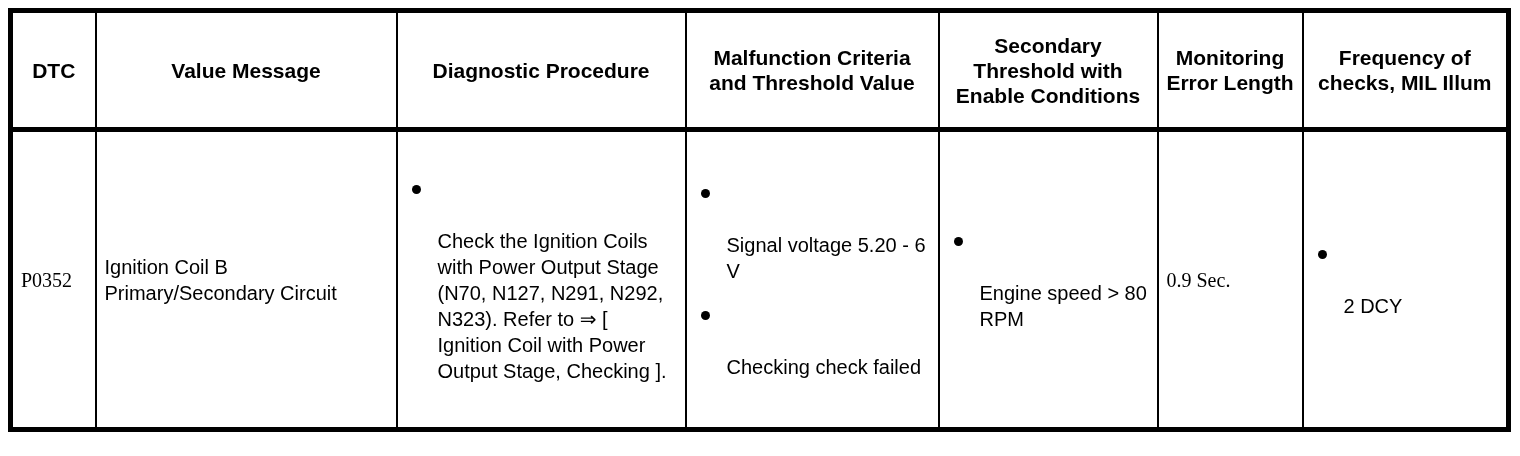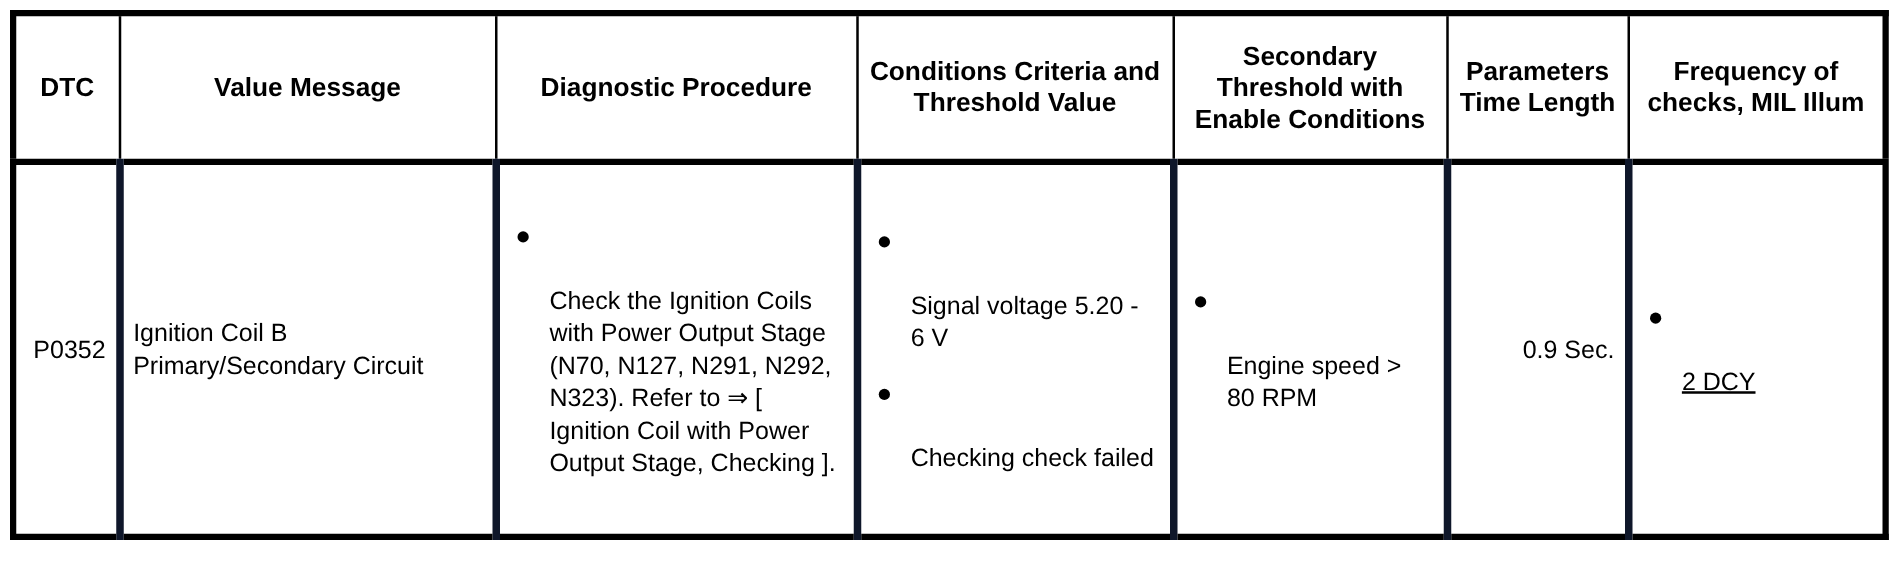--- a/index.html
+++ b/index.html
@@ -51,43 +51,44 @@
     text-align: center;
     vertical-align: middle;
     padding: 4px 6px;
     height: 119px;
     box-sizing: border-box;
   }
   thead tr th:first-child { border-left: none; }
   thead tr th:last-child  { border-right: none; }
 
   tbody tr td {
-    border-left: 6px solid #0f172a;
+    border-left: 2px solid #0f172a;
     border-right: 2px solid #000;
     vertical-align: middle;
     padding: 6px 8px;
     height: 300px;
     box-sizing: border-box;
     font-size: 20px;
     line-height: 26px;
   }
   tbody tr td:first-child { border-left: none; }
-  tbody tr td:last-child  { border-right: none; text-decoration: underline; }
+  tbody tr td:last-child  { border-right: none; }
 
   
   .col-dtc    { width: 85px; }
   .col-msg    { width: 301px; }
   .col-proc   { width: 289px; }
   .col-crit   { width: 253px; }
   .col-sec    { width: 219px; }
   .col-mon    { width: 145px; }
   .col-freq   { width: 206px; }
 
   .cell-center {
-    text-align: right;
+    text-align: left;
+    font-family: Liberation Serif, serif;
   }
   .cell-left {
     text-align: left;
   }
 
   .plain-text {
     display: block;
     white-space: pre-line;
   }
 
@@ -132,23 +133,23 @@
       <col class="col-sec">
       <col class="col-mon">
       <col class="col-freq">
     </colgroup>
 
     <thead>
       <tr>
         <th>DTC</th>
         <th>Value Message</th>
         <th>Diagnostic Procedure</th>
-        <th>Conditions Criteria and Threshold Value</th>
+        <th>Malfunction Criteria and Threshold Value</th>
         <th>Secondary Threshold with Enable Conditions</th>
-        <th>Parameters Time Length</th>
+        <th>Monitoring Error Length</th>
         <th>Frequency of checks, MIL Illum</th>
       </tr>
     </thead>
 
     <tbody>
       <tr>
 
         <td class="cell-center">
           <span class="plain-text">P0352</span>
         </td>

